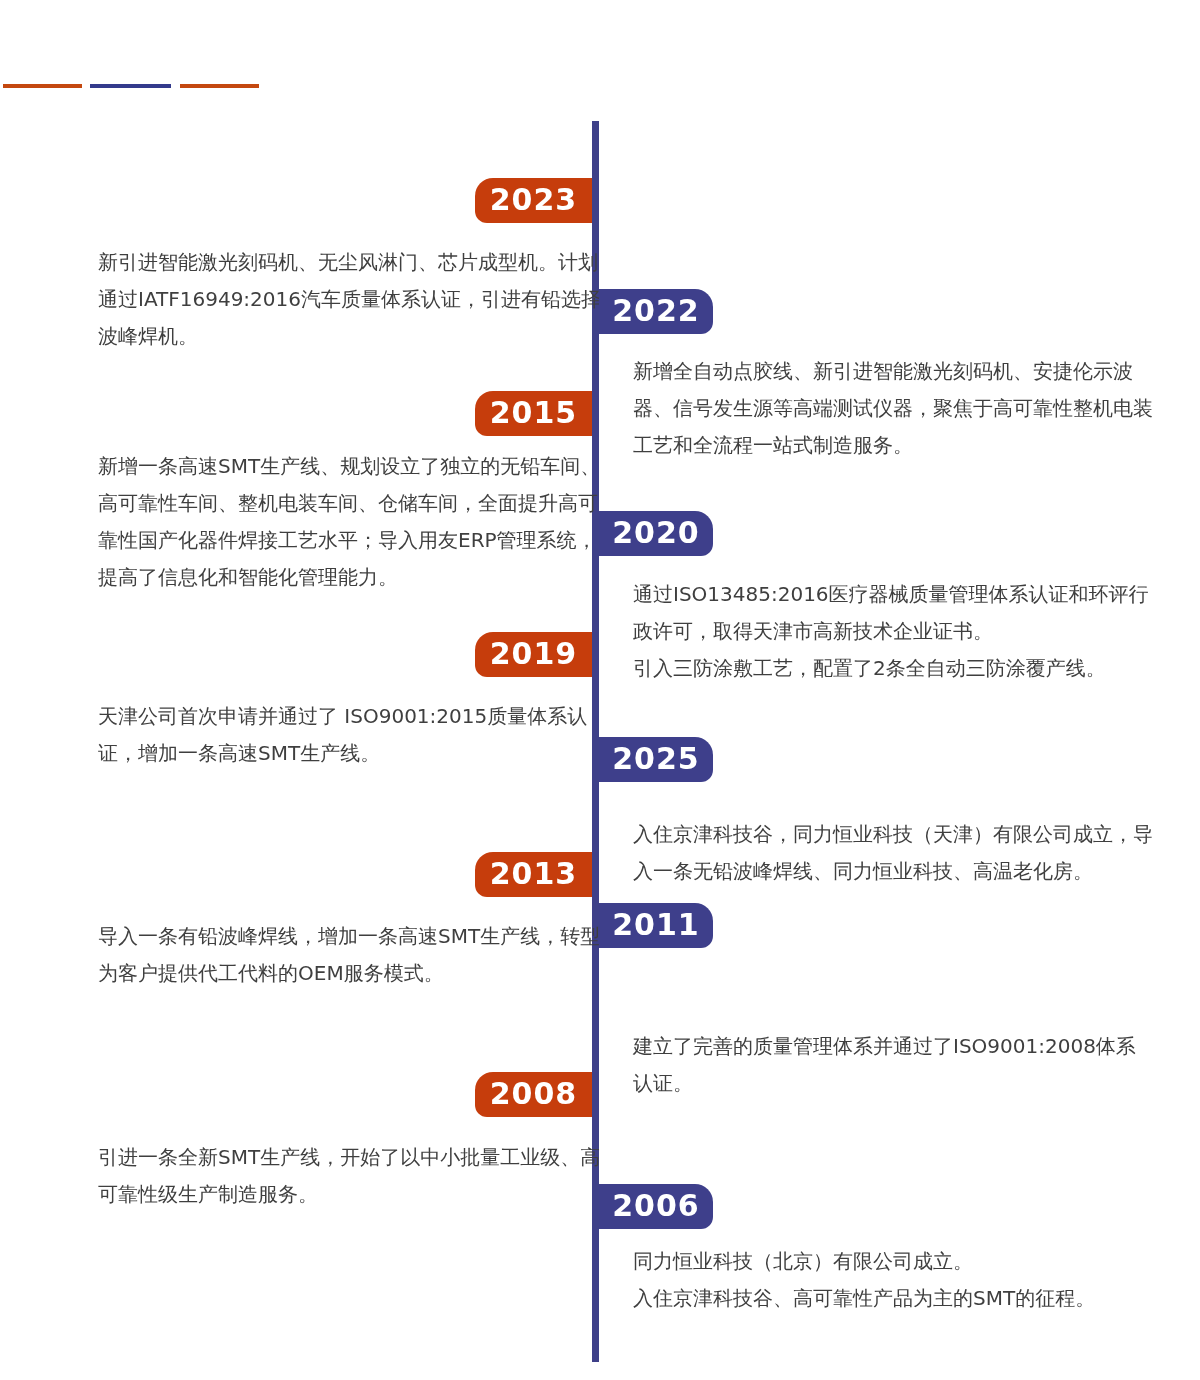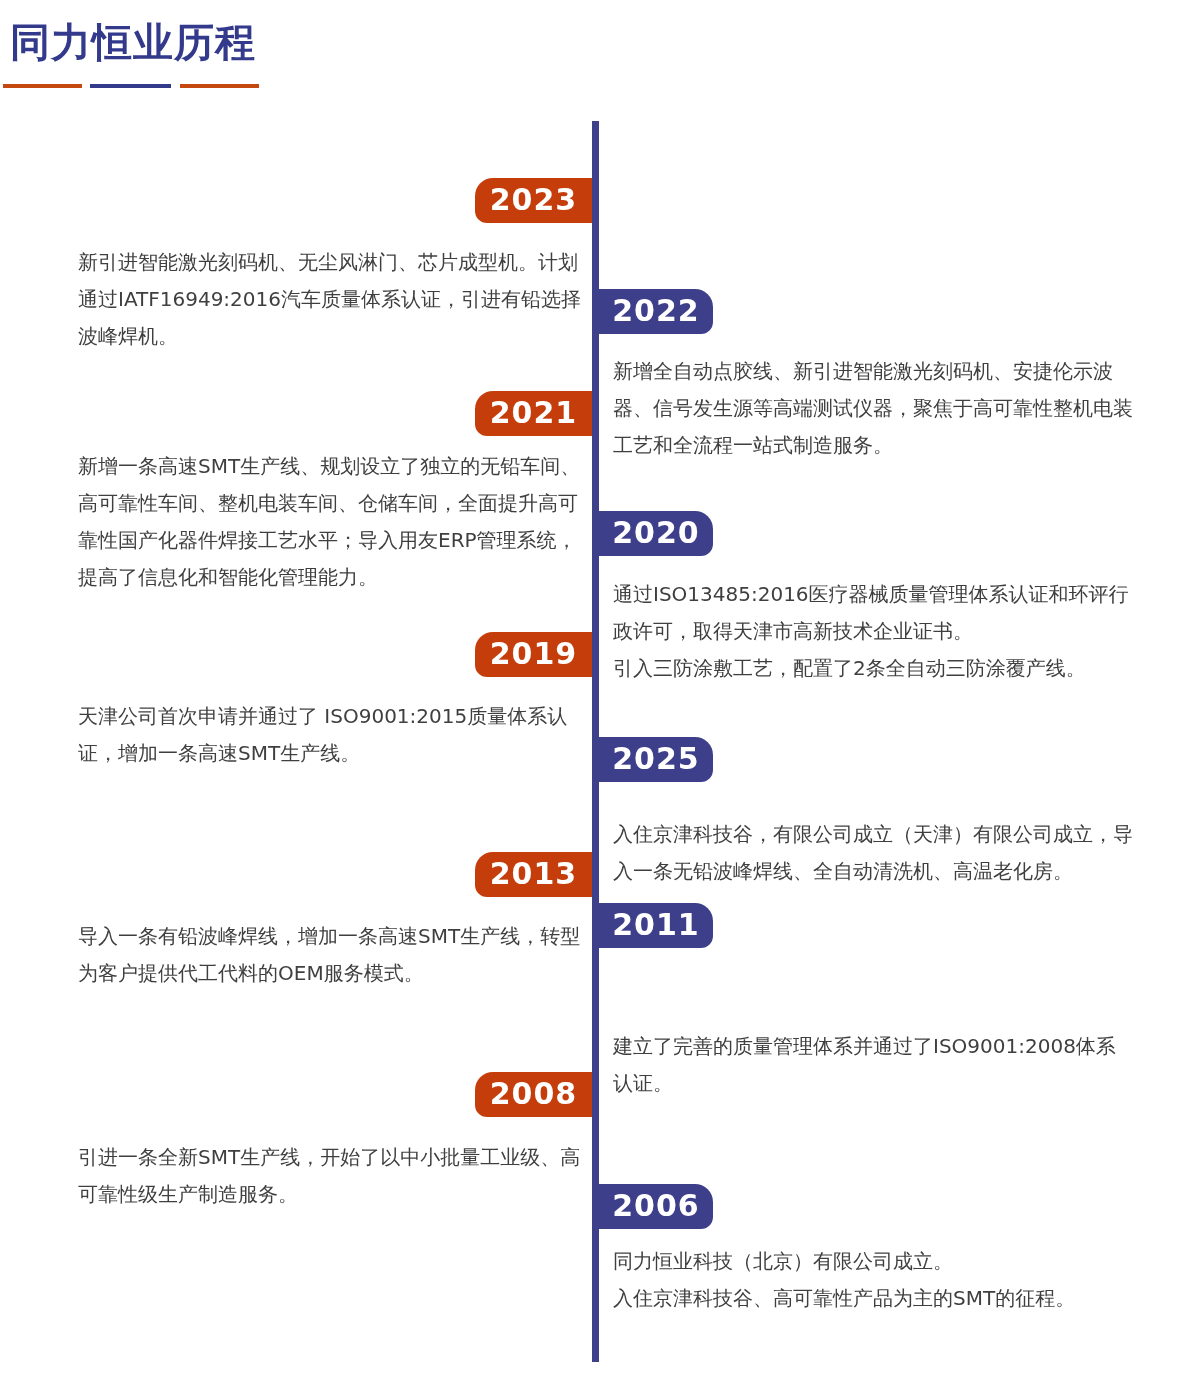--- a/index.html
+++ b/index.html
@@ -45,65 +45,65 @@
   }
   .tag.right{
     left:599px;width:114px;background:var(--purple);
     border-radius:0 18px 12px 0;
     text-align:center;
   }
   .desc{
     position:absolute;color:var(--body);
     font-size:20px;line-height:37px;white-space:pre-line;
     text-align:left;
+    margin-left:20px;
   }
   .desc.left{left:78px;width:515px;}
   .desc.right{left:613px;width:520px;}
 </style>
 </head>
 <body>
 
 <div class="page">
 
-  <h1 class="page-title">同力恒业历程</h1>
   <div class="dash d1"></div>
   <div class="dash d2"></div>
   <div class="dash d3"></div>
 
   <div class="axis"></div>
 
   <section>
     <div class="tag left" style="top:178px">2023</div>
     <p class="desc left" style="top:244px">新引进智能激光刻码机、无尘风淋门、芯片成型机。计划通过IATF16949:2016汽车质量体系认证，引进有铅选择波峰焊机。</p>
   </section>
 
   <section>
     <div class="tag right" style="top:289px">2022</div>
     <p class="desc right" style="top:353px">新增全自动点胶线、新引进智能激光刻码机、安捷伦示波器、信号发生源等高端测试仪器，聚焦于高可靠性整机电装工艺和全流程一站式制造服务。</p>
   </section>
 
   <section>
-    <div class="tag left" style="top:391px">2021</div>
+    <div class="tag left" style="top:391px">2015</div>
     <p class="desc left" style="top:448px">新增一条高速SMT生产线、规划设立了独立的无铅车间、高可靠性车间、整机电装车间、仓储车间，全面提升高可靠性国产化器件焊接工艺水平；导入用友ERP管理系统，提高了信息化和智能化管理能力。</p>
   </section>
 
   <section>
     <div class="tag right" style="top:511px">2020</div>
     <p class="desc right" style="top:576px">通过ISO13485:2016医疗器械质量管理体系认证和环评行政许可，取得天津市高新技术企业证书。
 引入三防涂敷工艺，配置了2条全自动三防涂覆产线。</p>
   </section>
 
   <section>
     <div class="tag left" style="top:632px">2019</div>
     <p class="desc left" style="top:698px">天津公司首次申请并通过了 ISO9001:2015质量体系认证，增加一条高速SMT生产线。</p>
   </section>
 
   <section>
     <div class="tag right" style="top:737px">2025</div>
-    <p class="desc right" style="top:816px">入住京津科技谷，有限公司成立（天津）有限公司成立，导入一条无铅波峰焊线、全自动清洗机、高温老化房。</p>
+    <p class="desc right" style="top:816px">入住京津科技谷，同力恒业科技（天津）有限公司成立，导入一条无铅波峰焊线、同力恒业科技、高温老化房。</p>
   </section>
 
   <section>
     <div class="tag left" style="top:852px">2013</div>
     <p class="desc left" style="top:918px">导入一条有铅波峰焊线，增加一条高速SMT生产线，转型为客户提供代工代料的OEM服务模式。</p>
   </section>
 
   <section>
     <div class="tag right" style="top:903px">2011</div>
     <p class="desc right" style="top:1028px">建立了完善的质量管理体系并通过了ISO9001:2008体系认证。</p>

